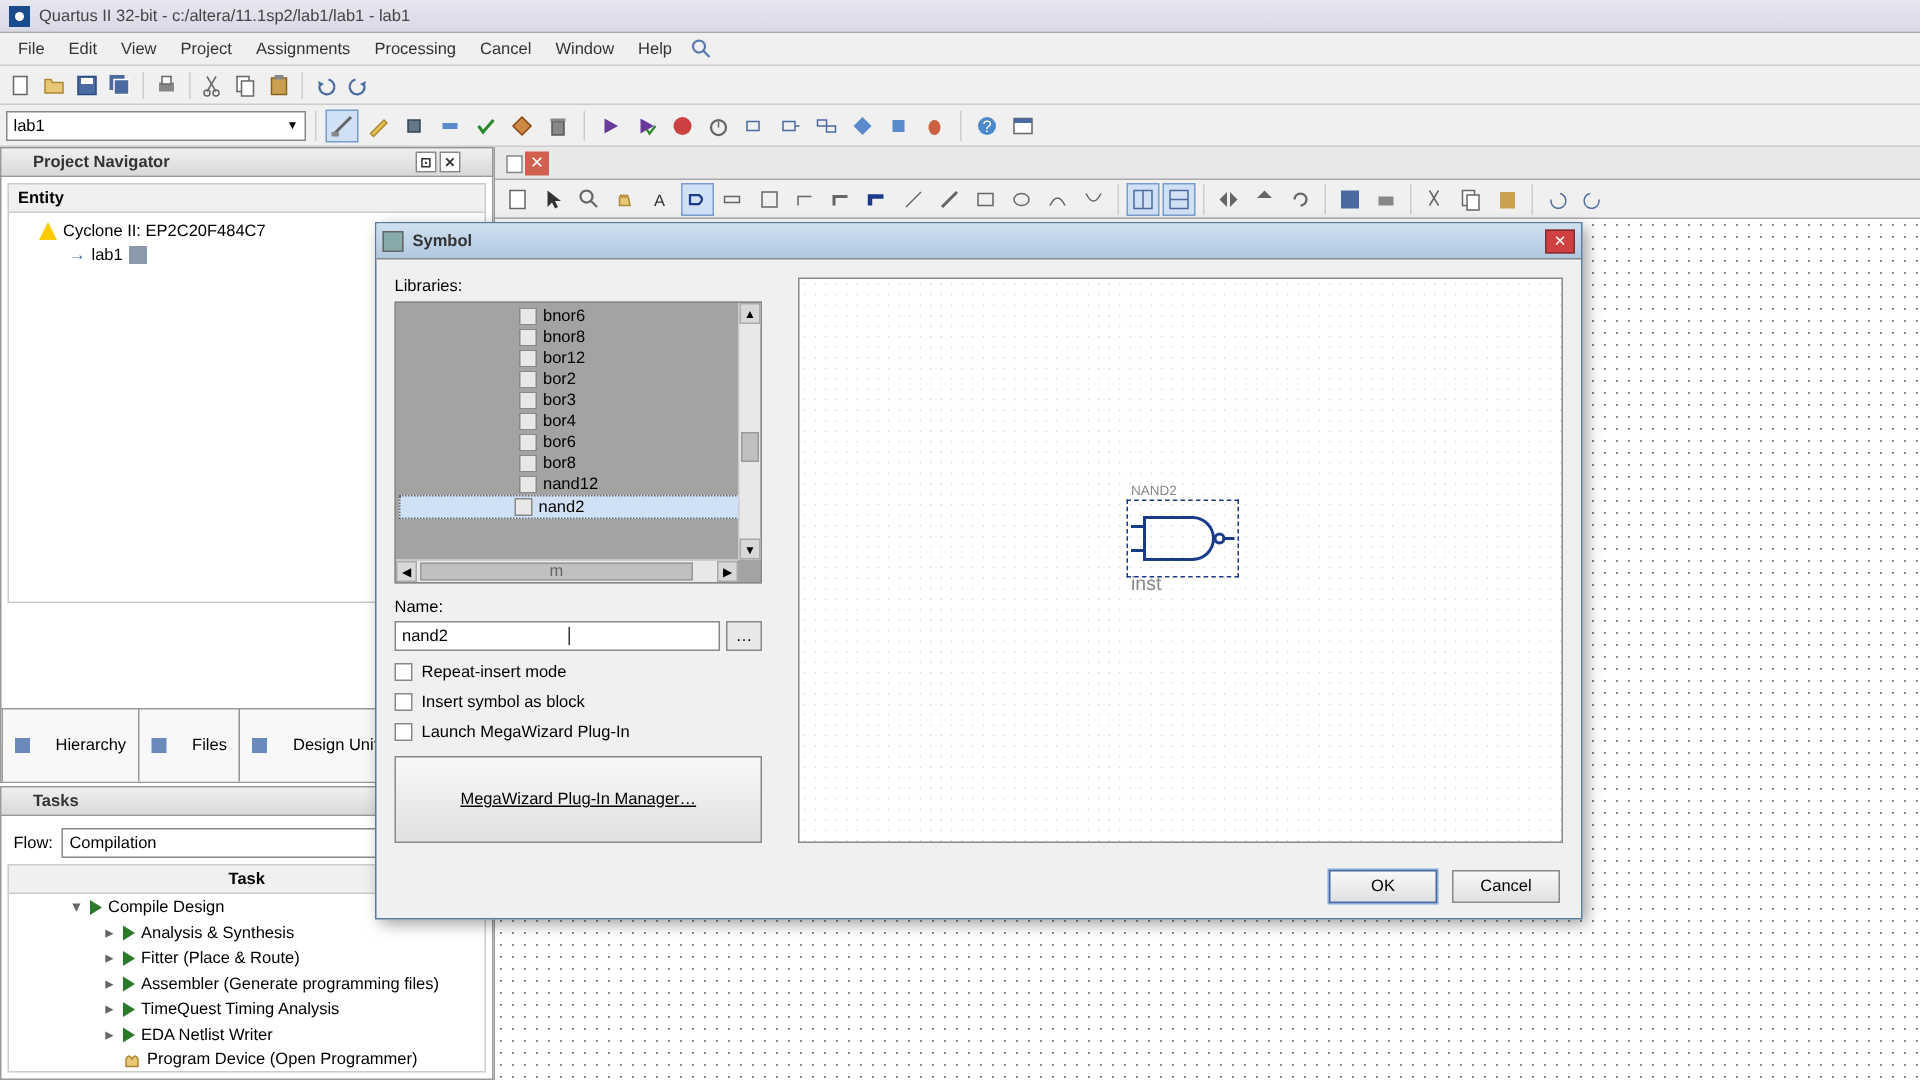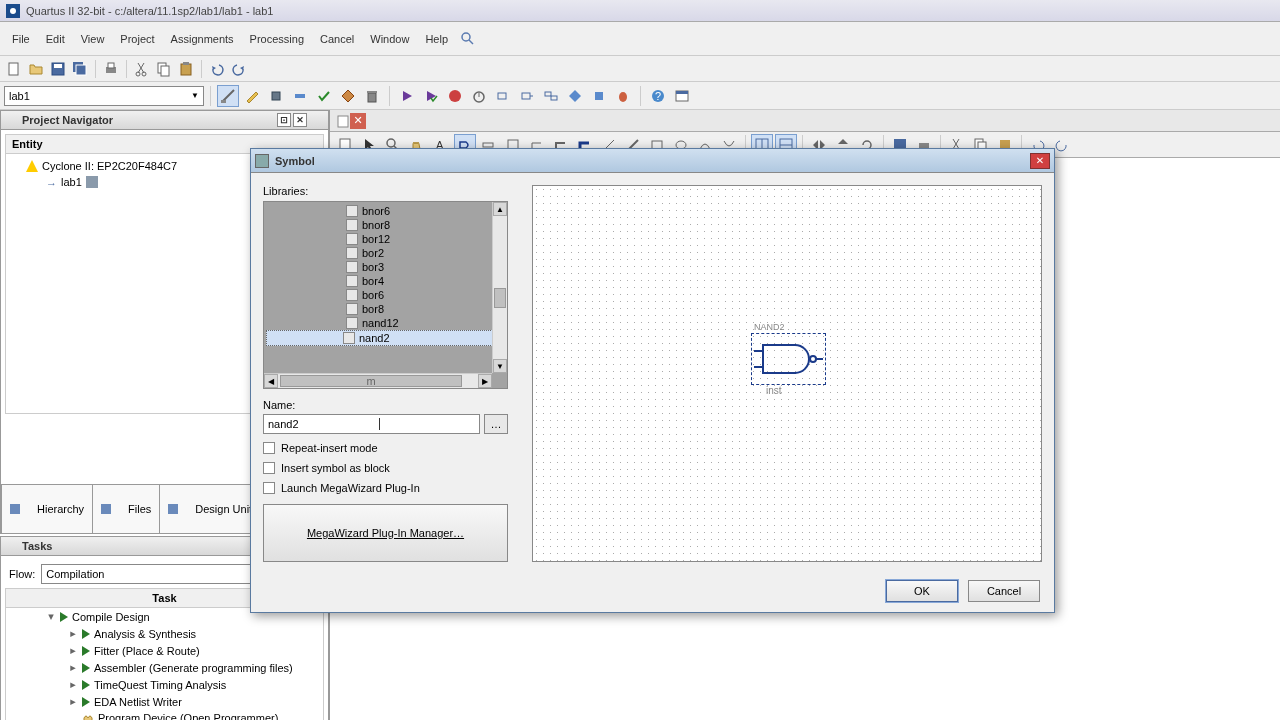--- a/index.html
+++ b/index.html
@@ -5,21 +5,21 @@
 * { margin: 0; padding: 0; box-sizing: border-box; font-family: Tahoma, Arial, sans-serif; font-size: 11px; }
 body { background: #fff; width: 1280px; height: 720px; overflow: hidden; position: relative; }
 
 
 .titlebar { height: 22px; background: linear-gradient(#e8e8f0, #d8d8e8); display: flex; align-items: center; padding: 0 6px; border-bottom: 1px solid #aaa; }
 .titlebar .icon { width: 14px; height: 14px; background: #1a4b8c; margin-right: 6px; position: relative; }
 .titlebar .icon::before { content: ''; position: absolute; width: 6px; height: 6px; background: #fff; border-radius: 50%; top: 4px; left: 4px; }
 .titlebar .title { color: #444; }
 
 
-.menubar { height: 34px; background: #f0f0f0; display: flex; align-items: center; padding: 0 4px; border-bottom: 1px solid #ccc; }
+.menubar { height: 22px; background: #f0f0f0; display: flex; align-items: center; padding: 0 4px; border-bottom: 1px solid #ccc; }
 .menubar .item { padding: 2px 8px; color: #333; cursor: default; }
 .menubar .help-icon { width: 16px; height: 16px; margin-left: 4px; }
 
 
 .toolbar { height: 26px; background: #f0f0f0; display: flex; align-items: center; padding: 0 4px; gap: 2px; border-bottom: 1px solid #ccc; }
 .toolbar .tbtn { width: 20px; height: 20px; display: flex; align-items: center; justify-content: center; border: 1px solid transparent; }
 .toolbar .sep { width: 1px; height: 18px; background: #ccc; margin: 0 3px; }
 
 
 .toolbar2 { height: 28px; background: #f0f0f0; display: flex; align-items: center; padding: 0 4px; gap: 2px; border-bottom: 1px solid #ccc; }
@@ -97,21 +97,21 @@
 .name-browse { width: 24px; border: 1px solid #888; background: #e8e8e8; display: flex; align-items: center; justify-content: center; }
 
 .chk-row { display: flex; align-items: center; gap: 6px; margin-top: 8px; }
 .chk { width: 12px; height: 12px; border: 1px solid #888; background: #fff; }
 .mega-btn { margin-top: 10px; border: 1px solid #888; background: linear-gradient(#f8f8f8,#e0e0e0); padding: 22px; text-align: center; text-decoration: underline; }
 
 .dialog-right { flex: 1; border: 1px solid #888; background: #fff; background-image: radial-gradient(#aaa 0.5px, transparent 0.5px); background-size: 7px 7px; position: relative; }
 .symbol-preview { position: absolute; left: 50%; top: 46%; transform: translate(-50%, -50%); }
 .nand-gate { position: relative; width: 66px; height: 46px; }
 .nand-label { position: absolute; top: -14px; left: 0; font-size: 9px; color: #888; }
-.nand-inst { position: absolute; bottom: -14px; left: 12px; font-size: 10px; color: #888; text-align: center; }
+.nand-inst { position: absolute; bottom: -14px; left: 0; font-size: 13px; color: #888; text-align: center; }
 .nand-body { position: absolute; left: 8px; top: 8px; width: 34px; height: 30px; border: 2px solid #1a3a8a; border-right: none; background: transparent; }
 .nand-curve { position: absolute; left: 40px; top: 8px; width: 16px; height: 30px; border: 2px solid #1a3a8a; border-left: none; border-radius: 0 30px 30px 0; }
 .nand-bubble { position: absolute; left: 55px; top: 19px; width: 8px; height: 8px; border: 2px solid #1a3a8a; border-radius: 50%; }
 .nand-in1 { position: absolute; left: 0; top: 14px; width: 10px; height: 2px; background: #1a3a8a; }
 .nand-in2 { position: absolute; left: 0; top: 30px; width: 10px; height: 2px; background: #1a3a8a; }
 .nand-out { position: absolute; left: 61px; top: 22px; width: 8px; height: 2px; background: #1a3a8a; }
 .nand-sel { position: absolute; left: -3px; top: -3px; right: -6px; bottom: -3px; border: 1px dashed #1a3a8a; }
 
 .dialog-buttons { position: absolute; bottom: 10px; right: 14px; display: flex; gap: 10px; }
 .dlg-btn { width: 72px; padding: 4px 0; border: 1px solid #888; background: linear-gradient(#f8f8f8,#e0e0e0); text-align: center; }

